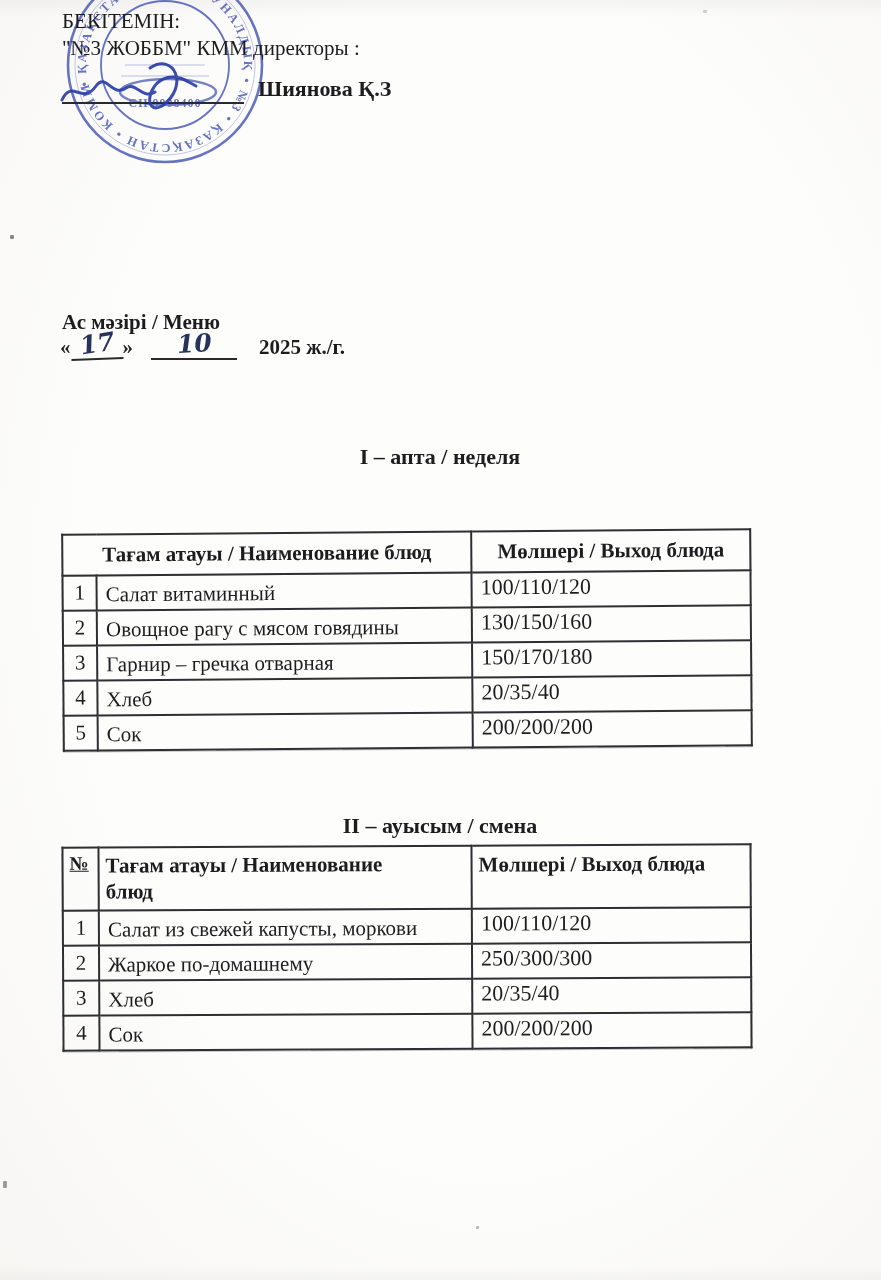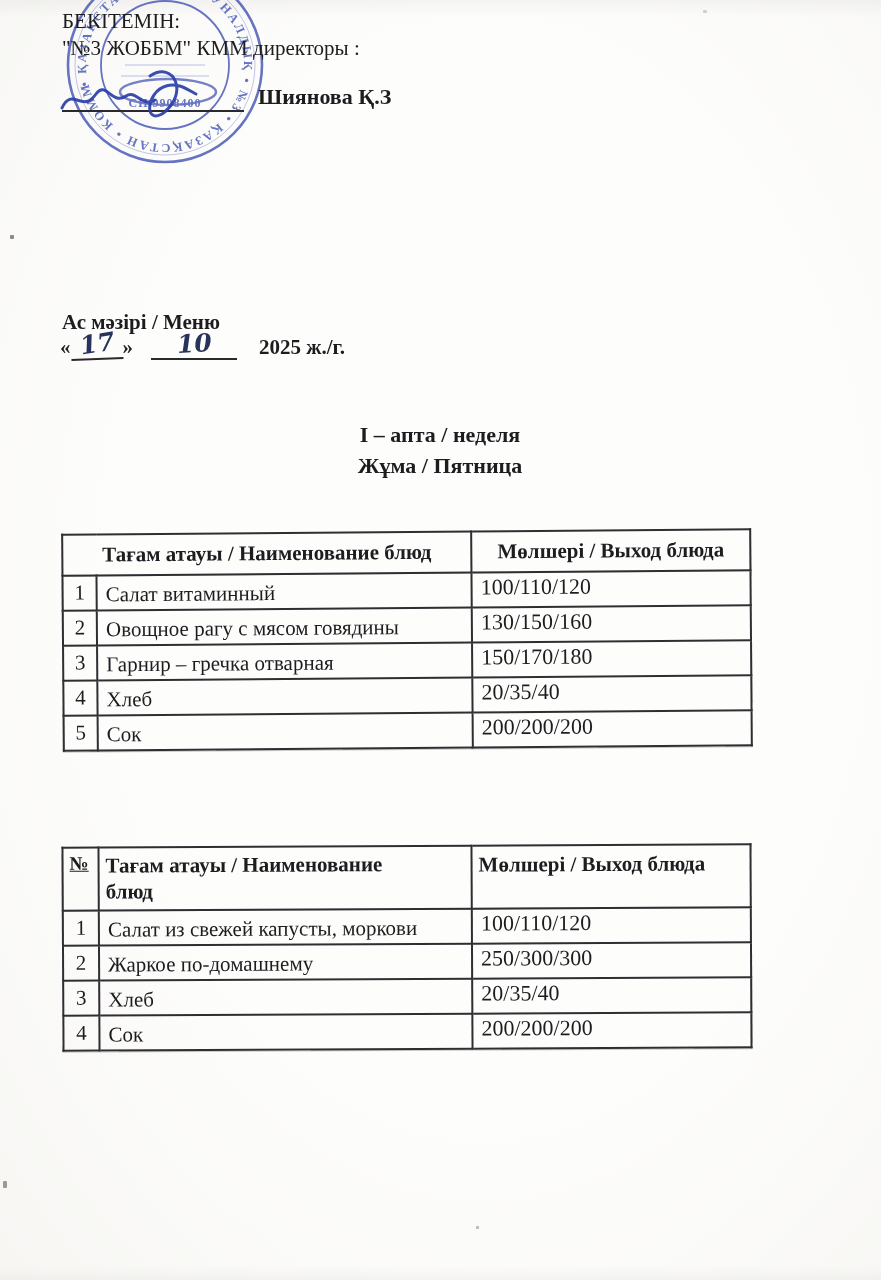--- a/index.html
+++ b/index.html
@@ -18,42 +18,42 @@
                linear-gradient(0deg, rgba(0,0,0,.03) 0, rgba(0,0,0,0) 14px);
   }
 
   
   .stamp{position:absolute;left:15px;top:-85px;width:300px;height:300px;
     opacity:.82;filter:blur(.4px);pointer-events:none;}
 
   
   .approval{position:absolute;left:62px;top:8px;font-weight:normal;
     font-size:21px;line-height:1.28;white-space:nowrap;}
-  .sig-row{position:absolute;left:62px;top:76px;display:flex;align-items:flex-end;}
+  .sig-row{position:absolute;left:62px;top:68px;display:flex;align-items:flex-end;}
   .sig-line{position:relative;display:inline-block;width:182px;height:34px;
     border-bottom:2.5px solid #2a2a2e;}
   .sig-svg{position:absolute;left:-4px;top:-12px;overflow:visible;}
   .director{font-weight:bold;font-size:22px;margin-left:14px;padding-bottom:2px;}
 
   
   .menu-title{position:absolute;left:62px;top:310px;font-weight:bold;font-size:21px;}
   .date-line{position:absolute;left:60px;top:331px;font-weight:bold;font-size:21px;
     display:flex;align-items:flex-end;}
   .hand{font-family:"DejaVu Serif", serif;font-style:italic;font-weight:bold;
     color:#27335c;font-size:25px;line-height:1;}
   .blank{display:inline-block;border-bottom:2px solid #2a2a2e;text-align:center;}
   .blank.day{width:52px;transform:rotate(-2deg);}
   .blank.month{width:86px;margin-left:18px;}
   .day-ink{display:inline-block;transform:rotate(-7deg);}
   .month-ink{display:inline-block;transform:rotate(-3deg);}
   .year{margin-left:22px;text-align:center;}
 
   
   .sect{position:absolute;left:40px;width:800px;text-align:center;
-    font-weight:bold;font-size:22px;line-height:31px;}
+    font-weight:bold;font-size:22px;line-height:31px;margin-top:22px;}
   .sect1{top:419px;}
   .sect2{top:788px;}
 
   
   table.menu{position:absolute;left:62px;width:688px;border-collapse:collapse;
     table-layout:fixed;font-size:21px;}
   table.menu, table.menu td, table.menu th{
     border:2px solid #2e2e33;
     box-shadow:0 1px 0 rgba(60,60,60,.25);}
   .t1{top:531px;transform:rotate(-.45deg);}
@@ -128,21 +128,20 @@
   <div class="date-line">
     <span>«</span>
     <span class="blank day"><span class="hand day-ink">17</span></span>
     <span>»</span>
     <span class="blank month"><span class="hand month-ink">10</span></span>
     <span class="year">2025 ж./г.</span>
   </div>
 
   <div class="sect sect1">
     <div>І – апта / неделя</div>
-    <div>Жұма / Пятница</div>
   </div>
 
   <table class="menu t1">
     <colgroup>
         <col class="col-num">
         <col class="col-name">
         <col class="col-amt">
       </colgroup>
     <tbody>
         <tr class="hdr">
@@ -170,20 +169,23 @@
       <td class="amt">20/35/40</td>
     </tr>
     <tr class="data">
       <td class="num">5</td>
       <td class="name">Сок</td>
       <td class="amt">200/200/200</td>
     </tr>
   </tbody>
     </table>
 
+  <div class="sect sect2">
+    <div>ІІ – ауысым / смена</div>
+  </div>
 
   <table class="menu t2">
     <colgroup>
         <col class="col-num" style="width:36px">
         <col class="col-name" style="width:373px">
         <col class="col-amt">
       </colgroup>
     <tbody>
         <tr class="hdr">
       <th class="h-num">№</th>

